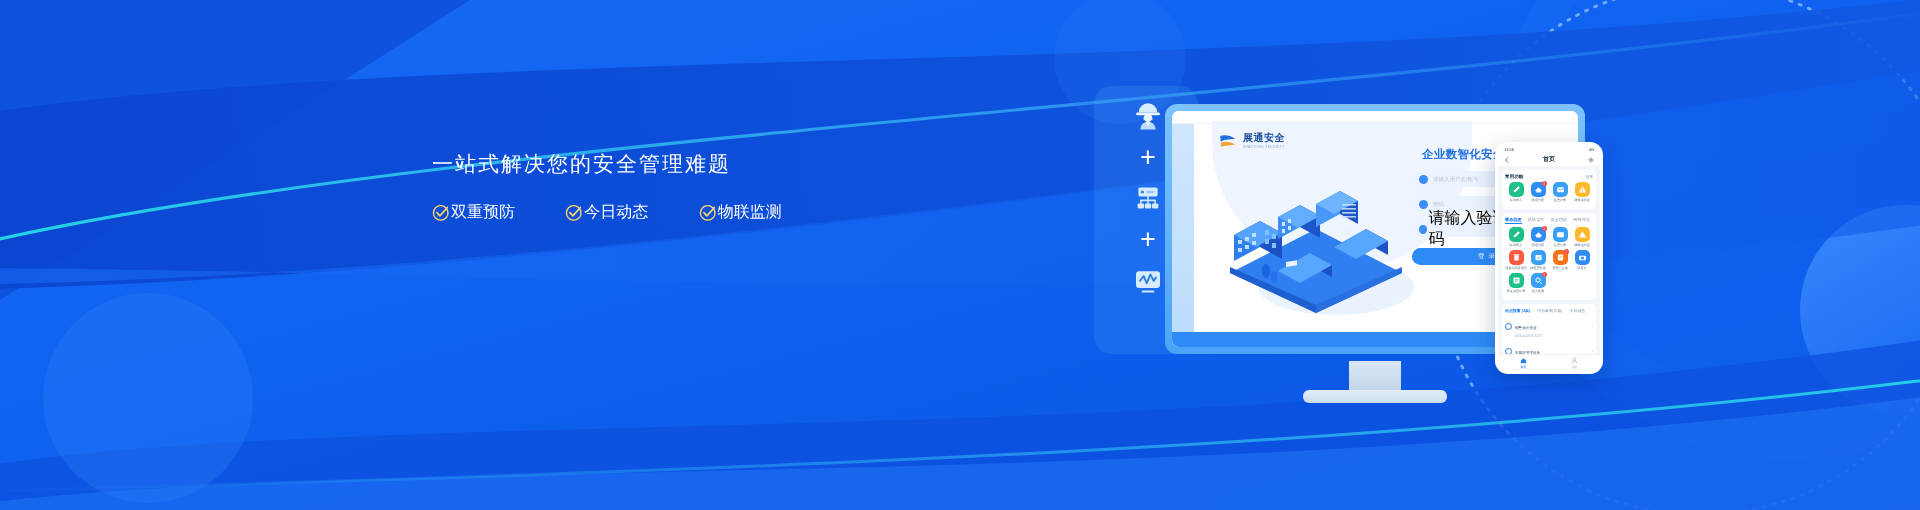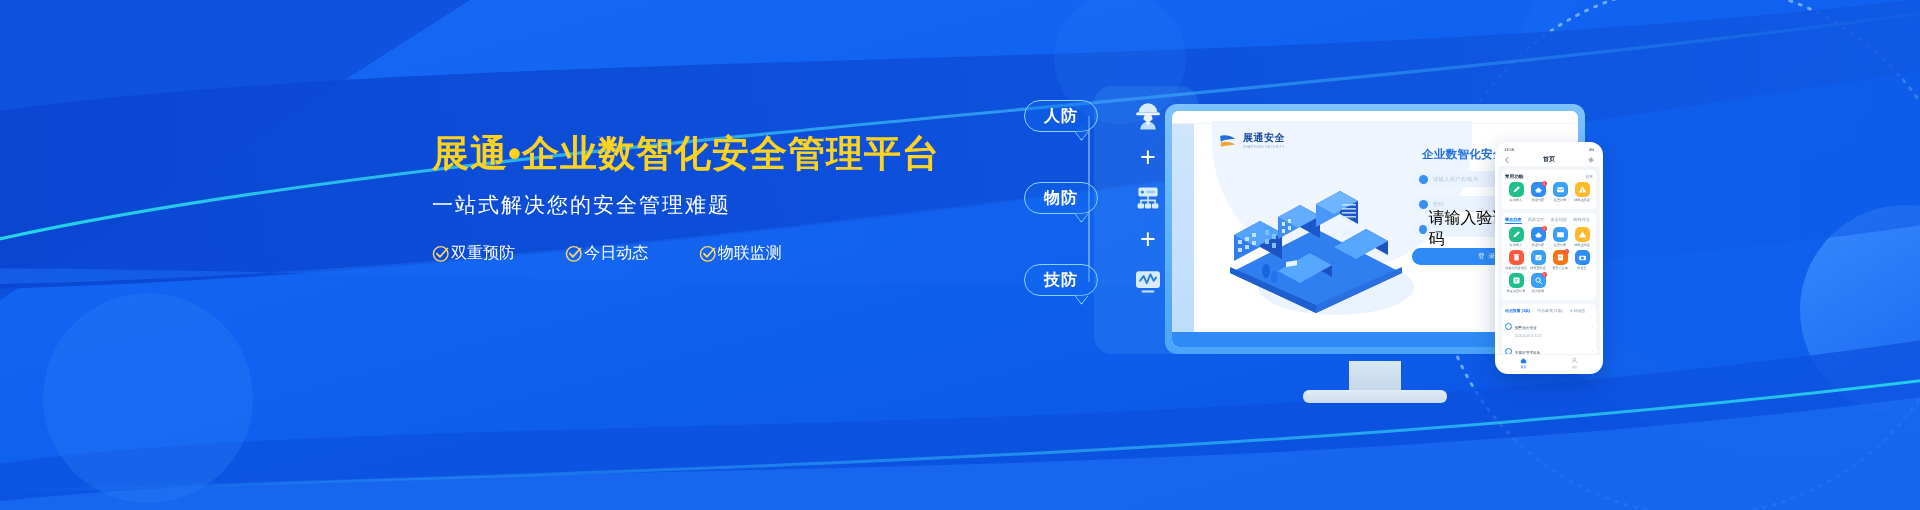--- a/index.html
+++ b/index.html
@@ -228,21 +228,20 @@
     <path d="M-40,470 C360,402 1180,458 1990,330 L1990,510 L-40,510 Z" fill="#0c50dd" opacity="0.75"></path>
     <path d="M-40,506 C380,452 1200,498 1990,388 L1990,510 L-40,510 Z" fill="#2077f8" opacity="0.55"></path>
     <path d="M1990,372 C1400,448 760,470 -40,492" fill="none" stroke="url(#gCyan2)" stroke-width="3"></path>
 
     <circle cx="148" cy="398" r="105" fill="#2a7bf8" opacity="0.38"></circle>
     <circle cx="1120" cy="58" r="66" fill="#2a7bf8" opacity="0.22"></circle>
   </svg>
 
   <div class="copy">
 
-    <div class="title">展通•企业数智化安全管理平台</div>
     <div class="subtitle">一站式解决您的安全管理难题</div>
 
     <div class="features">
       <div class="feat-row">
         <div class="feat">
           <svg class="check" viewBox="0 0 24 24">
             <circle cx="11" cy="12.5" r="9.2" fill="none" stroke="#ffd86b" stroke-width="1.7"></circle>
             <path d="M6.2 12.2 L10 16.2 L19.4 5.6" fill="none" stroke="#ffd86b" stroke-width="2.1" stroke-linecap="round" stroke-linejoin="round"></path>
           </svg>
           <span>双重预防</span>
@@ -261,26 +260,20 @@
           </svg>
           <span>物联监测</span>
         </div>
       </div>
     </div>
 
   </div>
 
   <div class="visual">
 
-    <div class="ladder">
-      <div class="connector"></div>
-      <div class="badge badge-1">人防</div>
-      <div class="badge badge-2">物防</div>
-      <div class="badge badge-3">技防</div>
-    </div>
 
     <div class="panel-bg"></div>
 
     <div class="icon-col">
       <div class="ic-box">
         <svg viewBox="0 0 40 40" width="34" height="34">
           <path d="M9 16 a11 11 0 0 1 22 0 z" fill="#d8ecff"></path>
           <rect x="6" y="16" width="28" height="3" rx="1.5" fill="#eaf5ff"></rect>
           <path d="M20 19 a5.5 5.5 0 0 0 5.5 5.5 a5.5 5.5 0 0 0 -11 0 A5.5 5.5 0 0 0 20 19z" fill="#cfe7ff"></path>
           <circle cx="20" cy="22" r="5" fill="#e8f4ff"></circle>

